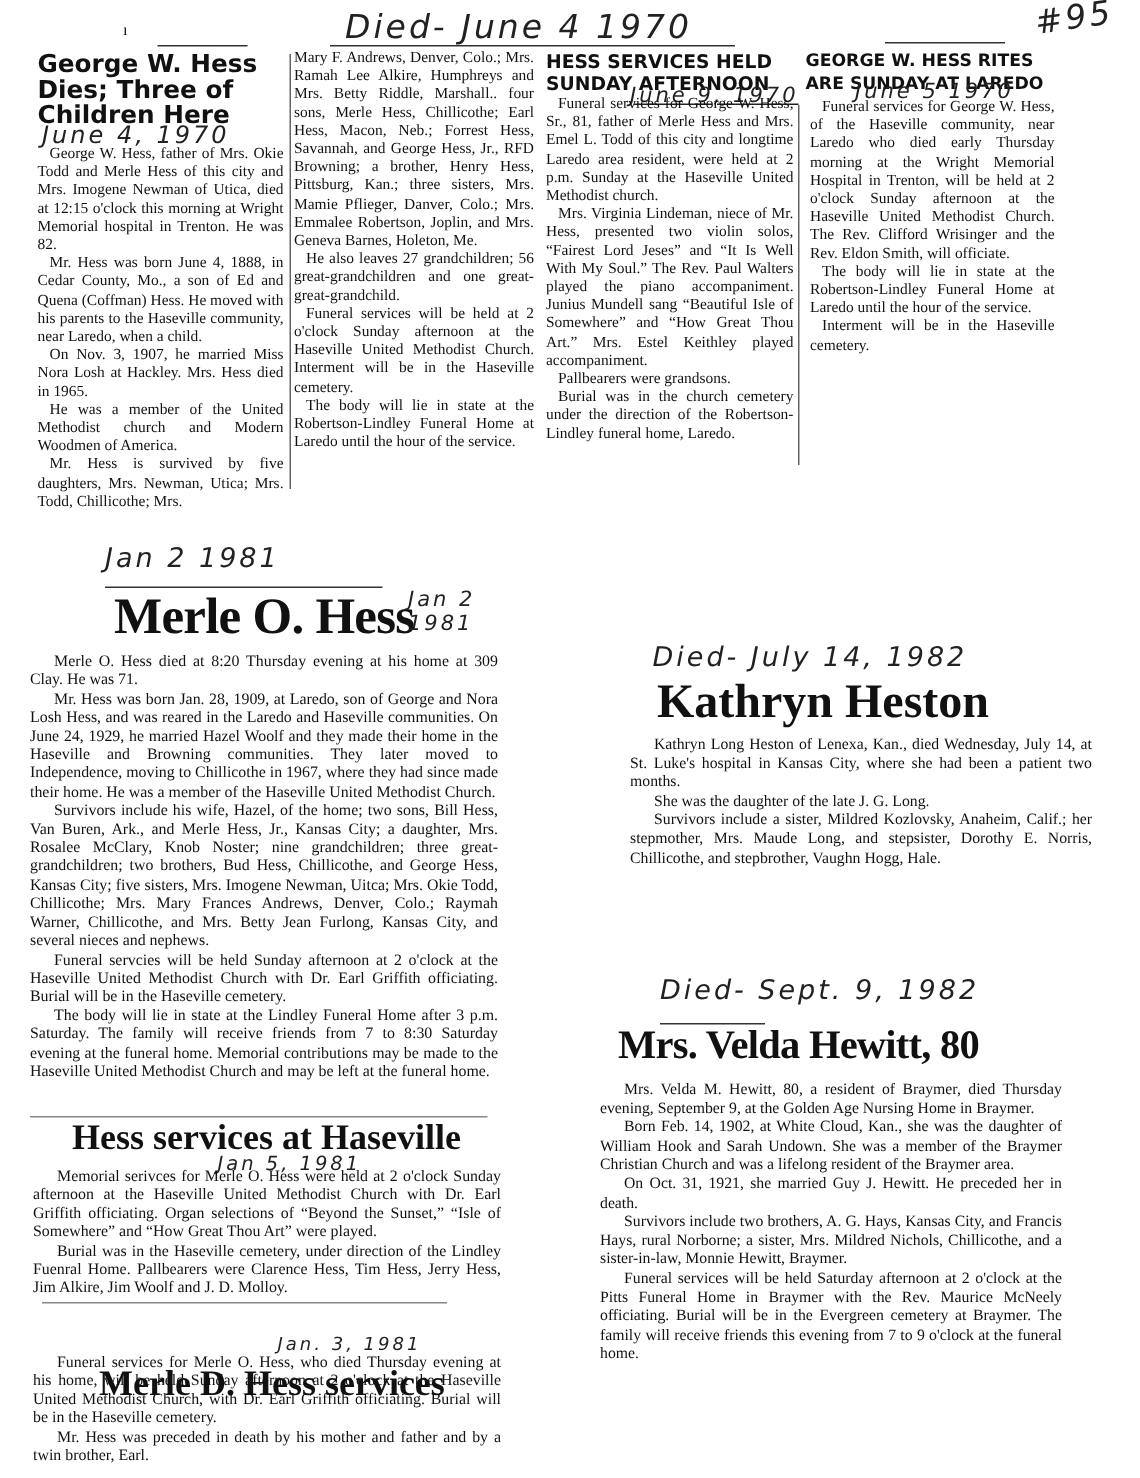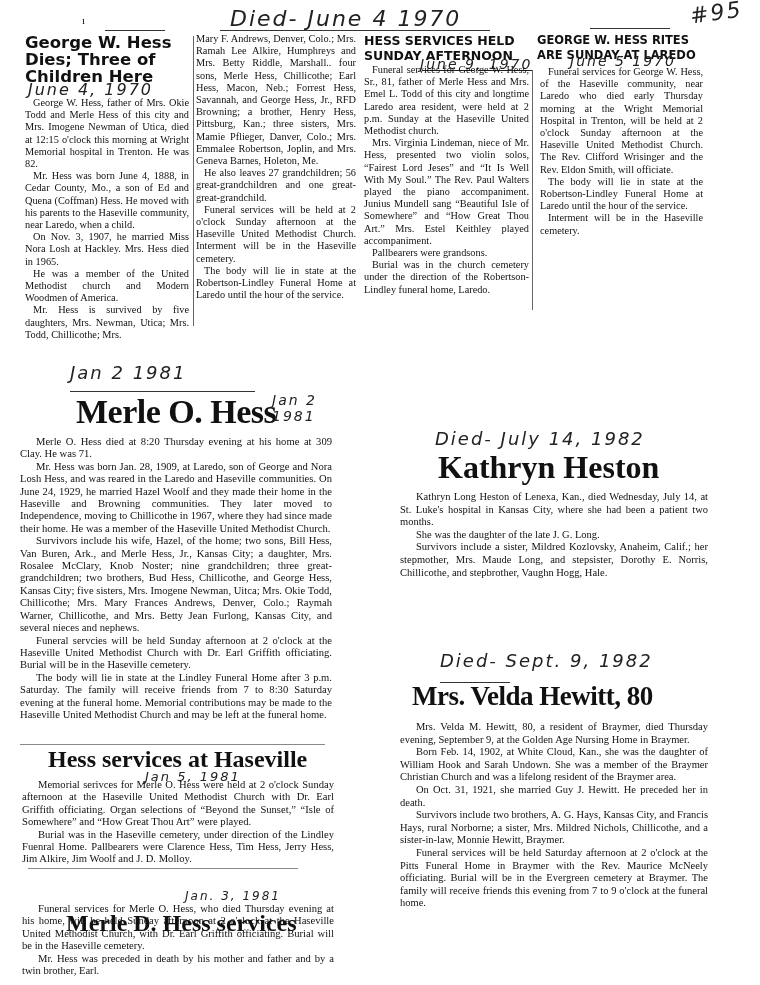--- a/index.html
+++ b/index.html
@@ -109,21 +109,21 @@
   <div class="abs hand" style="left:185px;top:889px;font-size:12px;">Jan. 3, 1981</div>
   <div class="abs col sq" style="left:22px;top:903px;width:312px;">
     <p>Funeral services for Merle O. Hess, who died Thursday evening at his home, will be held Sunday afternoon at 2 o'clock at the Haseville United Methodist Church, with Dr. Earl Griffith officiating. Burial will be in the Haseville cemetery.</p>
     <p>Mr. Hess was preceded in death by his mother and father and by a twin brother, Earl.</p>
   </div>
 </div>
 
 <div>
   <div class="abs hand" style="left:435px;top:428px;font-size:18px;">Died- July 14, 1982</div>
   <div class="abs head-serif" style="left:438px;top:452px;font-size:32px;line-height:30px;">Kathryn Heston</div>
-  <div class="abs col small" style="left:400px;top:491px;width:308px;">
+  <div class="abs col small" style="left:420px;top:491px;width:308px;">
     <p>Kathryn Long Heston of Lenexa, Kan., died Wednesday, July 14, at St. Luke's hospital in Kansas City, where she had been a patient two months.</p>
     <p>She was the daughter of the late J. G. Long.</p>
     <p>Survivors include a sister, Mildred Kozlovsky, Anaheim, Calif.; her stepmother, Mrs. Maude Long, and stepsister, Dorothy E. Norris, Chillicothe, and stepbrother, Vaughn Hogg, Hale.</p>
   </div>
 </div>
 
 <div>
   <div class="abs hand" style="left:440px;top:650px;font-size:18px;">Died- Sept. 9, 1982</div>
   <div class="rule" style="left:440px;top:682px;width:70px;"></div>
   <div class="abs head-serif" style="left:412px;top:680px;font-size:27px;line-height:32px;letter-spacing:-0.5px;">Mrs. Velda Hewitt, 80</div>

